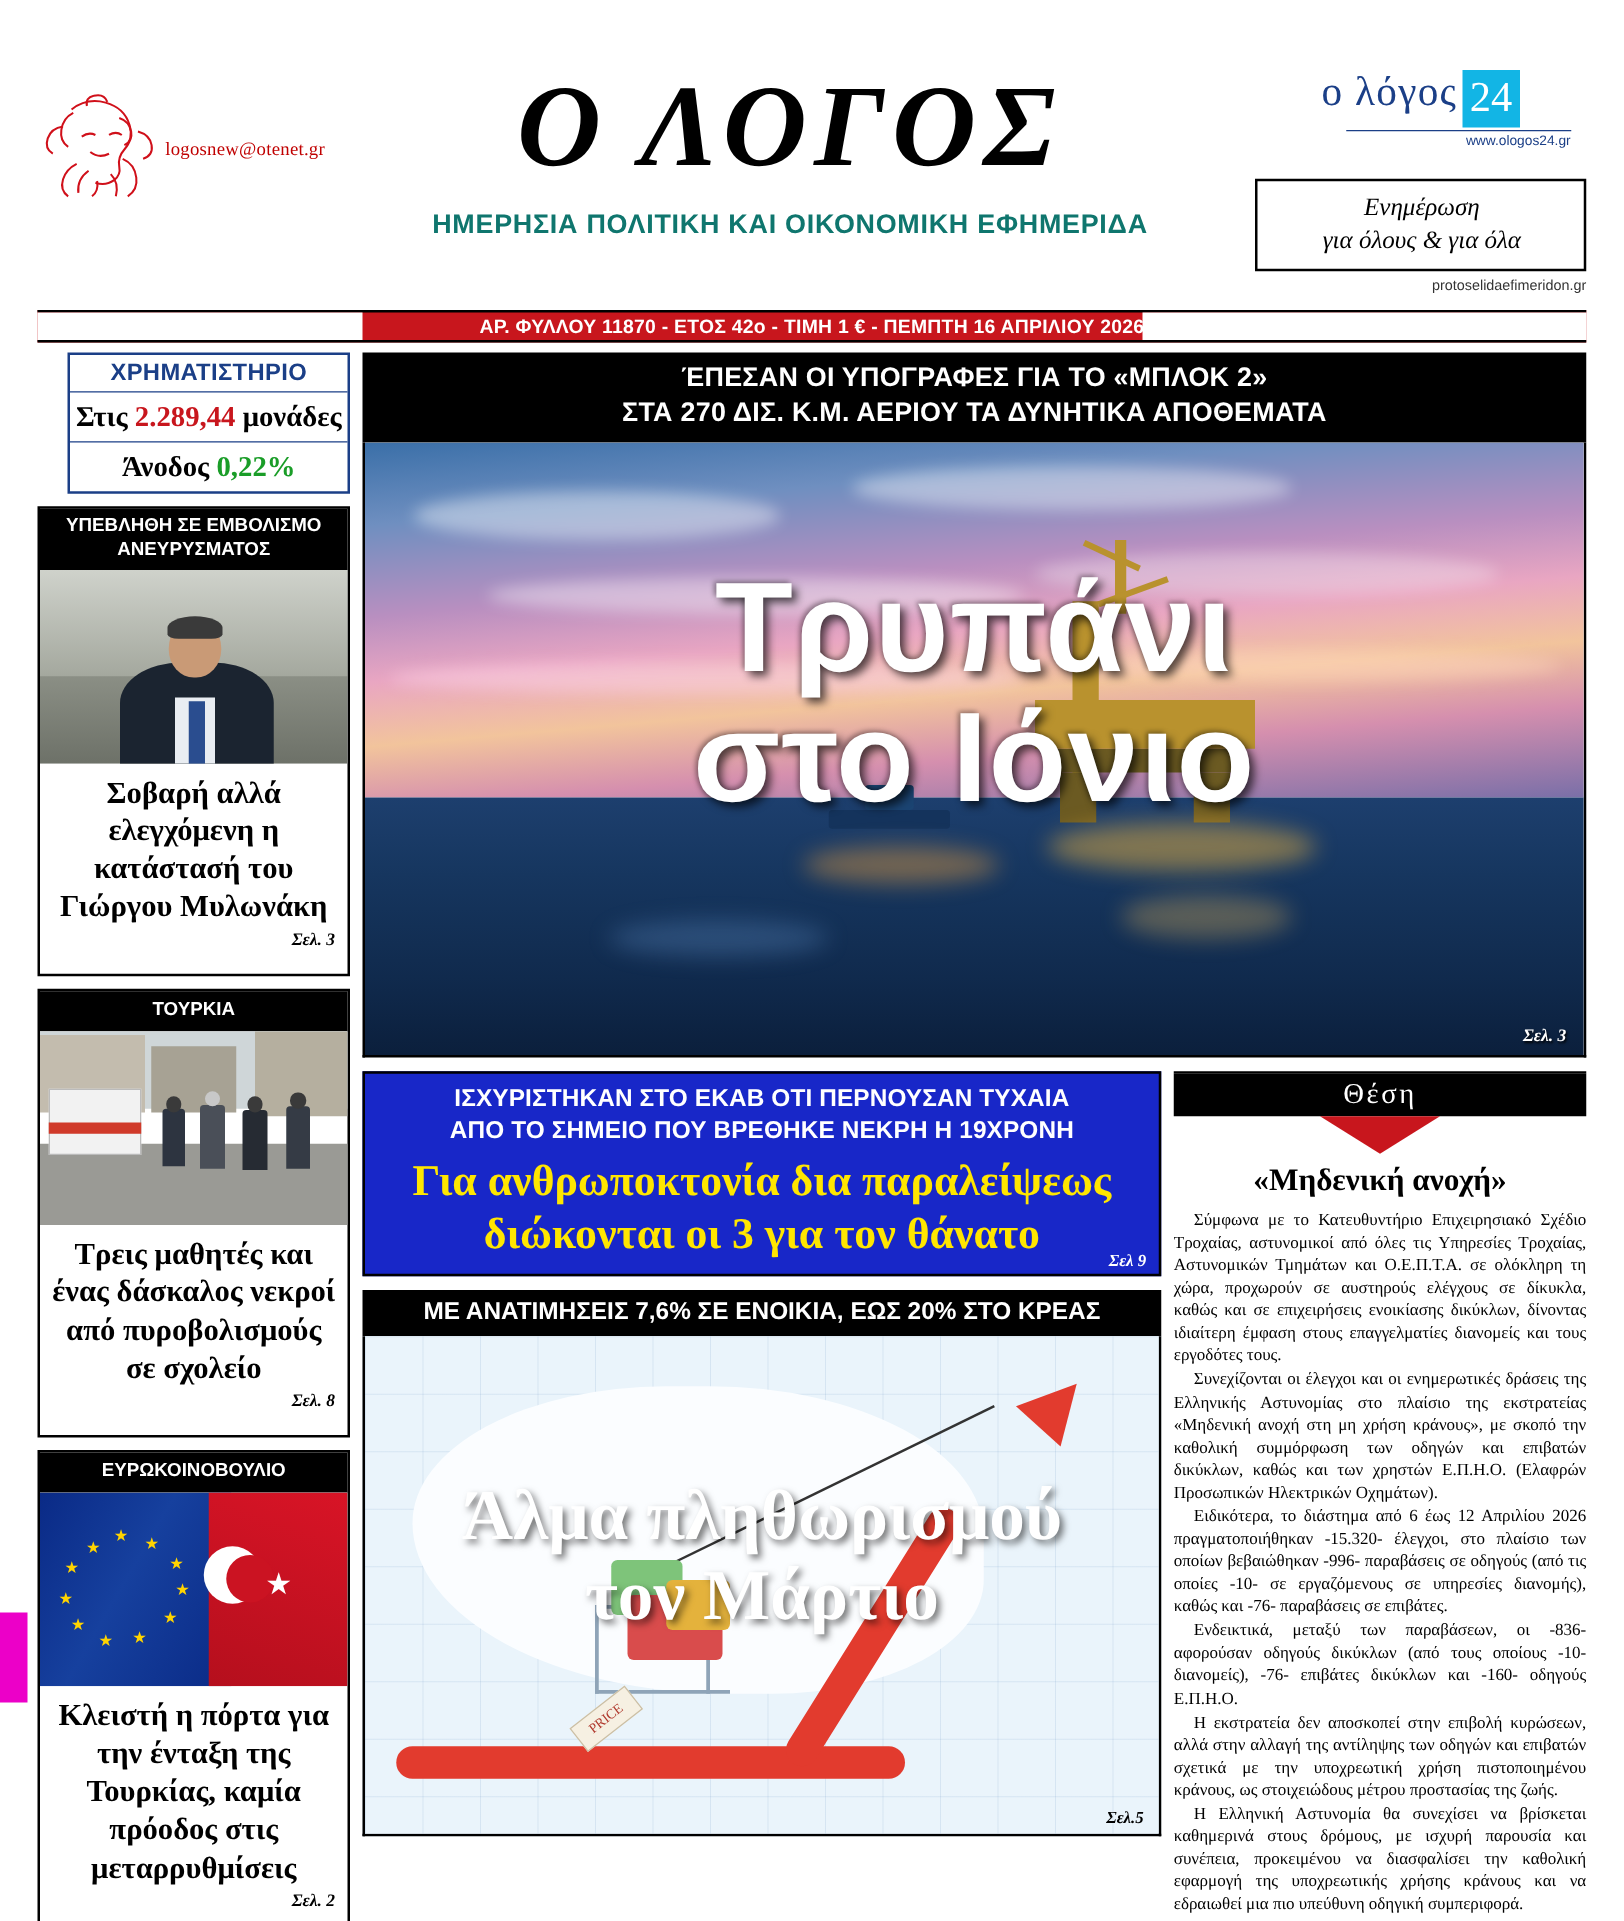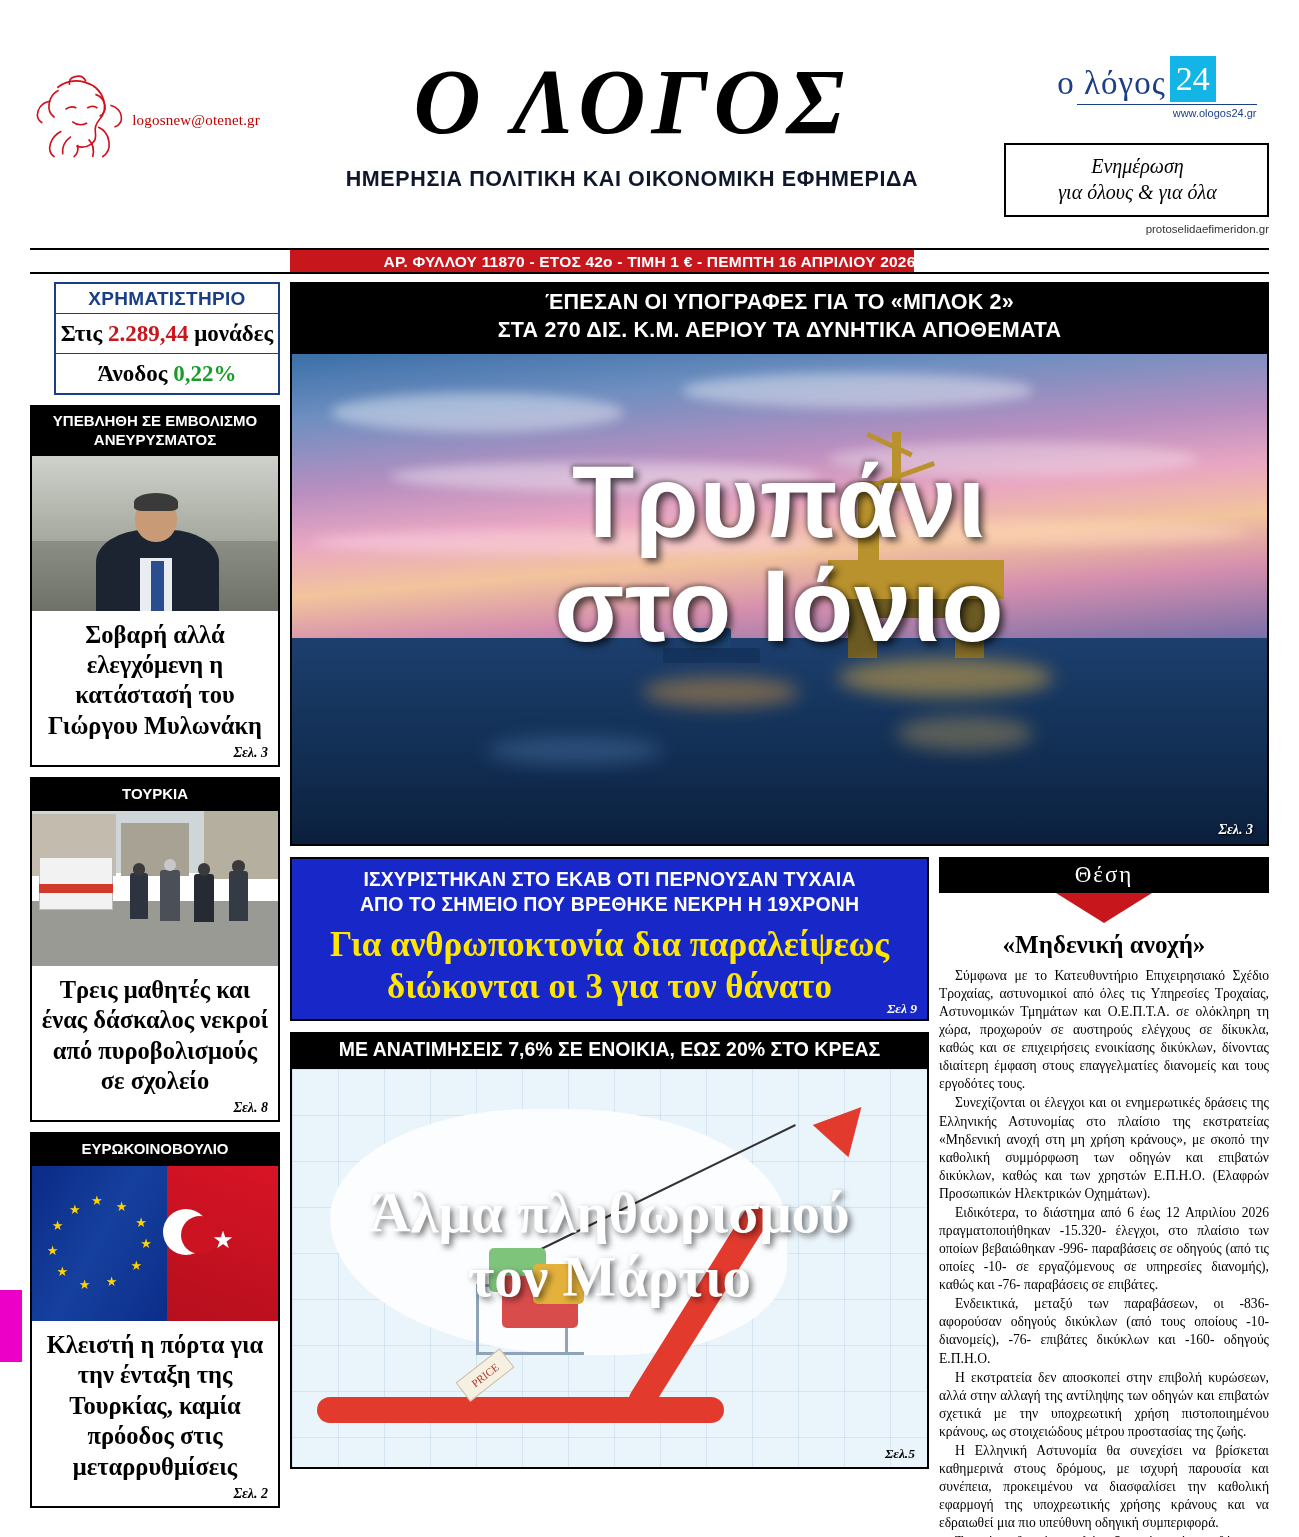--- a/index.html
+++ b/index.html
@@ -45,32 +45,32 @@
     font-size: 93px;
     letter-spacing: 6px;
     line-height: .98;
     color: #000;
   }
   .paper-sub {
     font-size: 21.5px;
     font-weight: bold;
     letter-spacing: .6px;
     margin-top: 20px;
-    color: #0f172a;
+    color: #0f766e;
   }
   .brand-block {
     width: 265px;
     display: flex;
     flex-direction: column;
     align-items: center;
     padding-top: 10px;
   }
   .brand-logo {
     display: flex;
-    align-items: flex-end;
+    align-items: flex-start;
     justify-content: center;
     gap: 2px;
   }
   .brand-logo .b1 {
     font-family: "Liberation Serif", serif;
     font-size: 33px;
     color: #1b3f87;
     letter-spacing: 1px;
   }
   .brand-square {
@@ -174,21 +174,21 @@
   }
   .stock-row.sep { border-bottom: 1.5px solid #1b3f87; }
   .stock-val { color: #c8161d; }
   .stock-up { color: #1a9d28; }
 
   
   .side-art {
     border: 2px solid #000;
     margin-top: 10px;
     background: #fff;
-    padding-bottom: 4px;
+    padding-bottom: 18px;
   }
   .side-kicker {
     background: #000;
     color: #fff;
     font-size: 15px;
     font-weight: bold;
     text-align: center;
     padding: 5px 4px 6px 4px;
     line-height: 1.25;
   }

